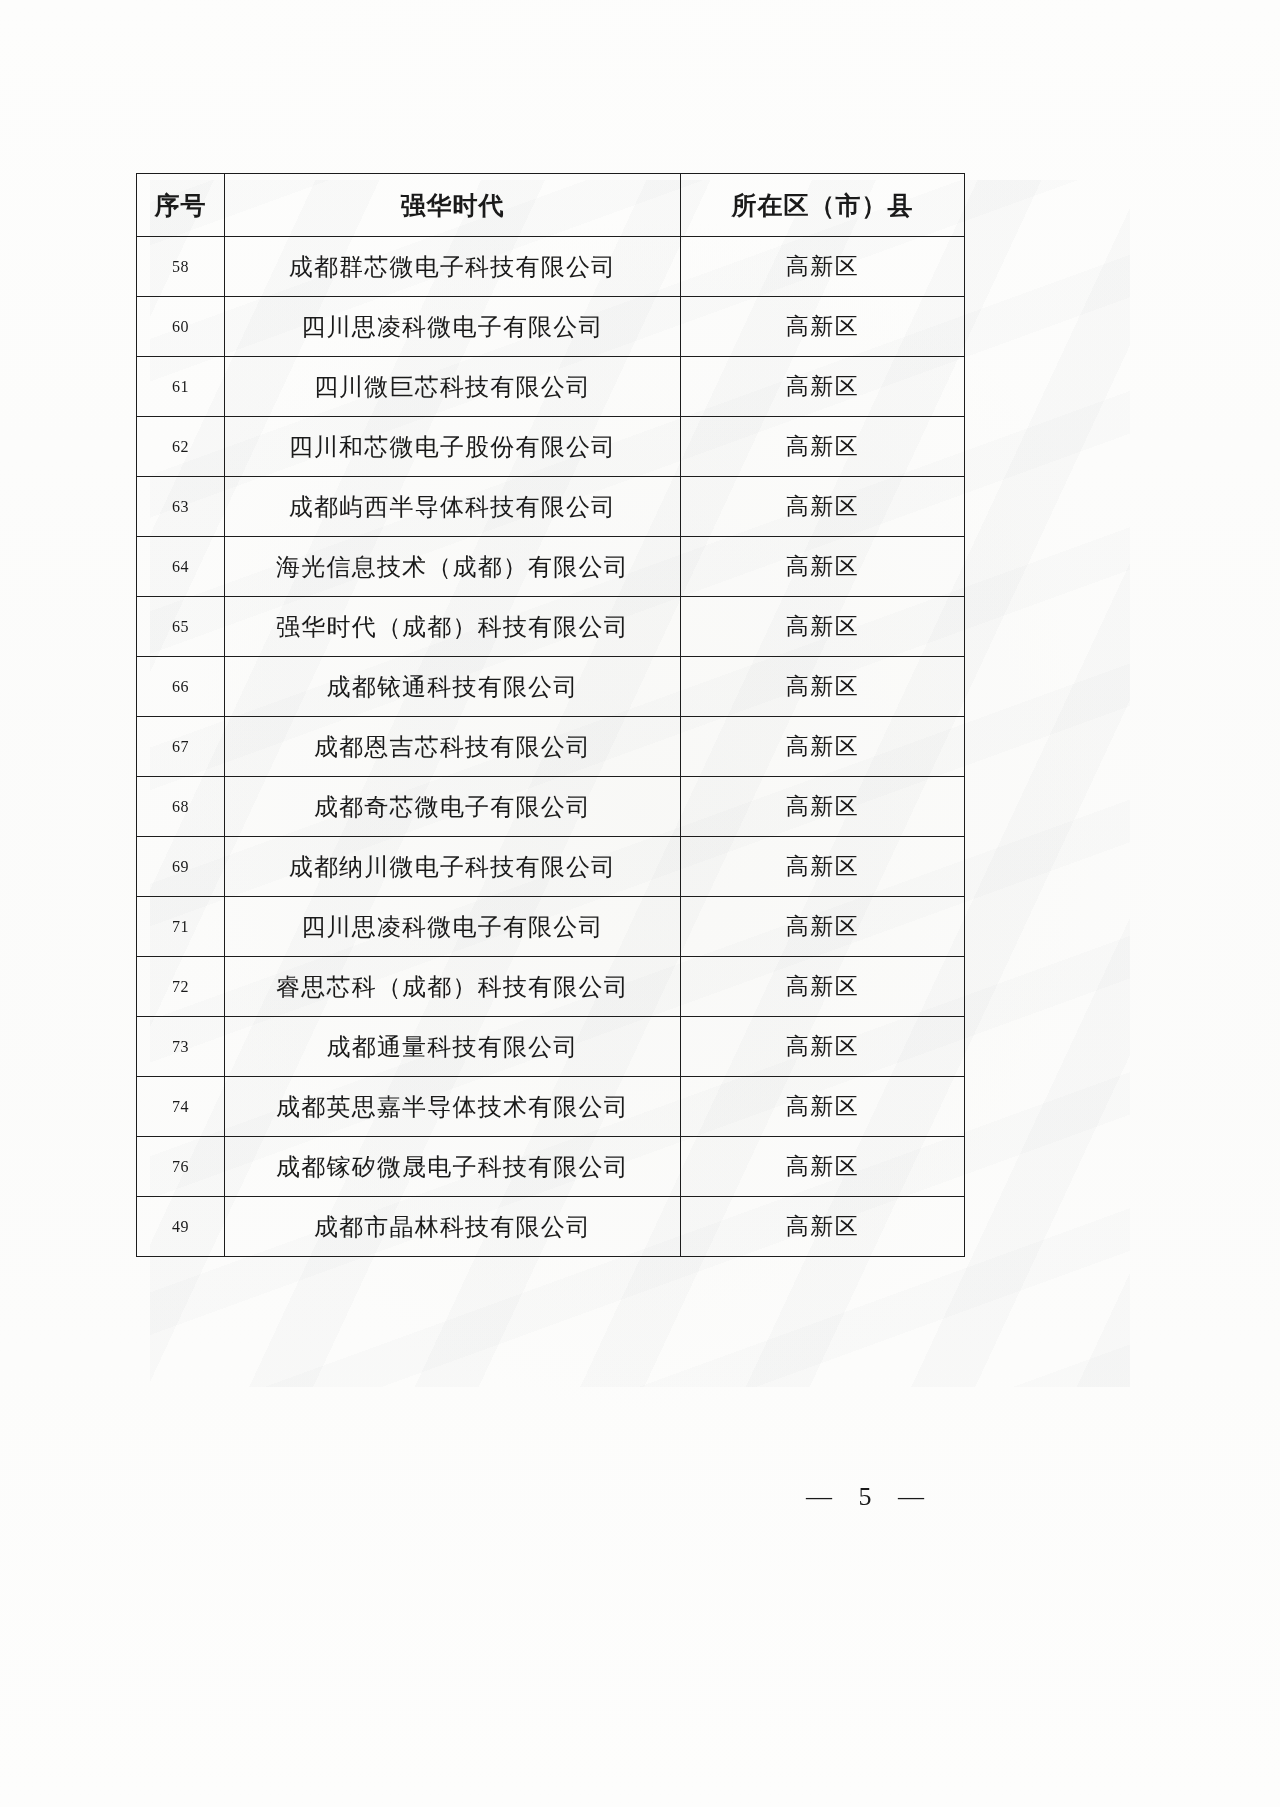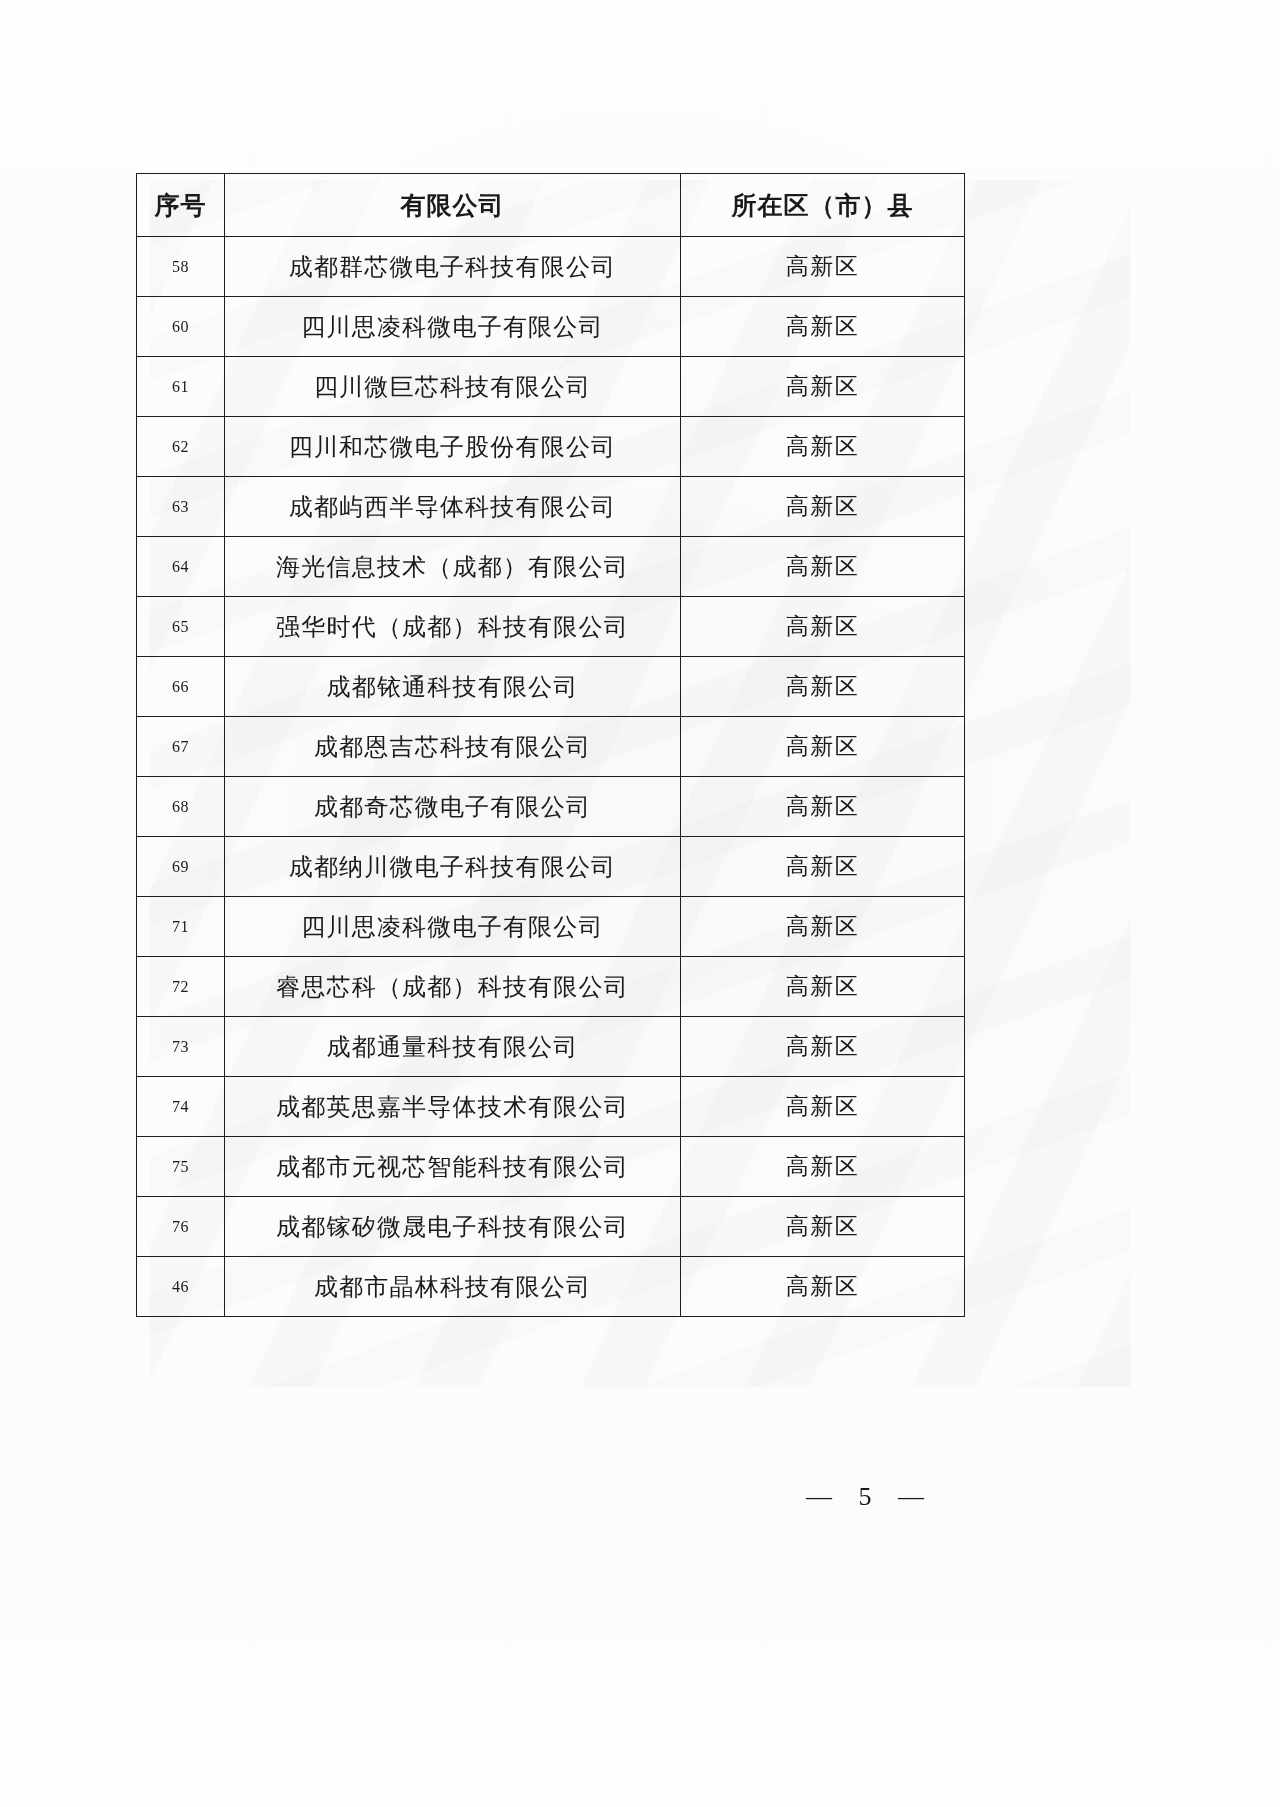--- a/index.html
+++ b/index.html
@@ -115,21 +115,21 @@
 
   <table class="doc-table">
     <colgroup>
       <col class="c-idx">
       <col class="c-name">
       <col class="c-region">
     </colgroup>
     <thead>
       <tr>
         <th>序号</th>
-        <th>有限公司</th>
+        <th>强华时代</th>
         <th>所在区（市）县</th>
       </tr>
     </thead>
     <tbody id="table-body">
 
     <tr>
           <td class="idx">58</td>
           <td class="name">成都群芯微电子科技有限公司</td>
           <td class="region">高新区</td>
         </tr>
@@ -197,31 +197,26 @@
           <td class="idx">73</td>
           <td class="name">成都通量科技有限公司</td>
           <td class="region">高新区</td>
         </tr>
         <tr>
           <td class="idx">74</td>
           <td class="name">成都英思嘉半导体技术有限公司</td>
           <td class="region">高新区</td>
         </tr>
         <tr>
-          <td class="idx">75</td>
-          <td class="name">成都市元视芯智能科技有限公司</td>
-          <td class="region">高新区</td>
-        </tr>
-        <tr>
           <td class="idx">76</td>
           <td class="name">成都镓矽微晟电子科技有限公司</td>
           <td class="region">高新区</td>
         </tr>
         <tr>
-          <td class="idx">46</td>
+          <td class="idx">49</td>
           <td class="name">成都市晶林科技有限公司</td>
           <td class="region">高新区</td>
         </tr>
       </tbody>
   </table>
 
   <div class="footer">
     <span class="pagenum">— 5 —</span>
   </div>
 

